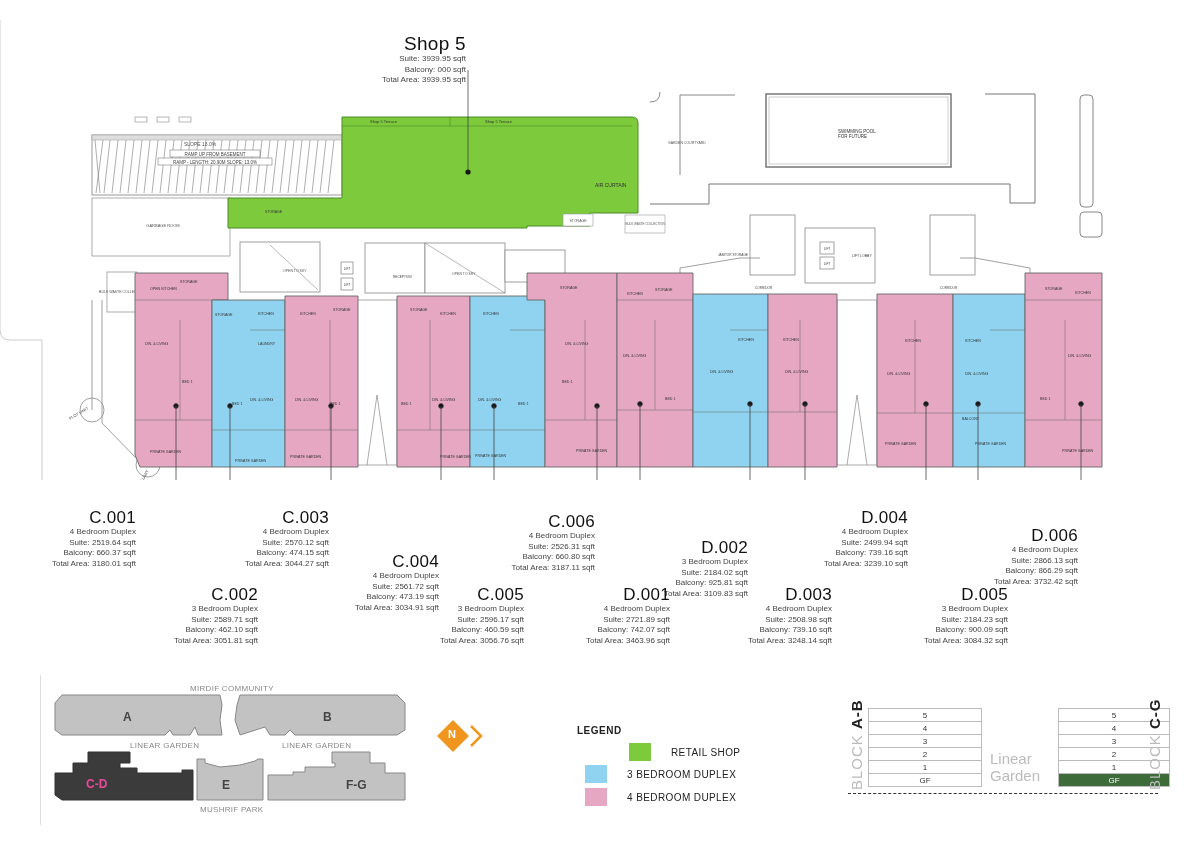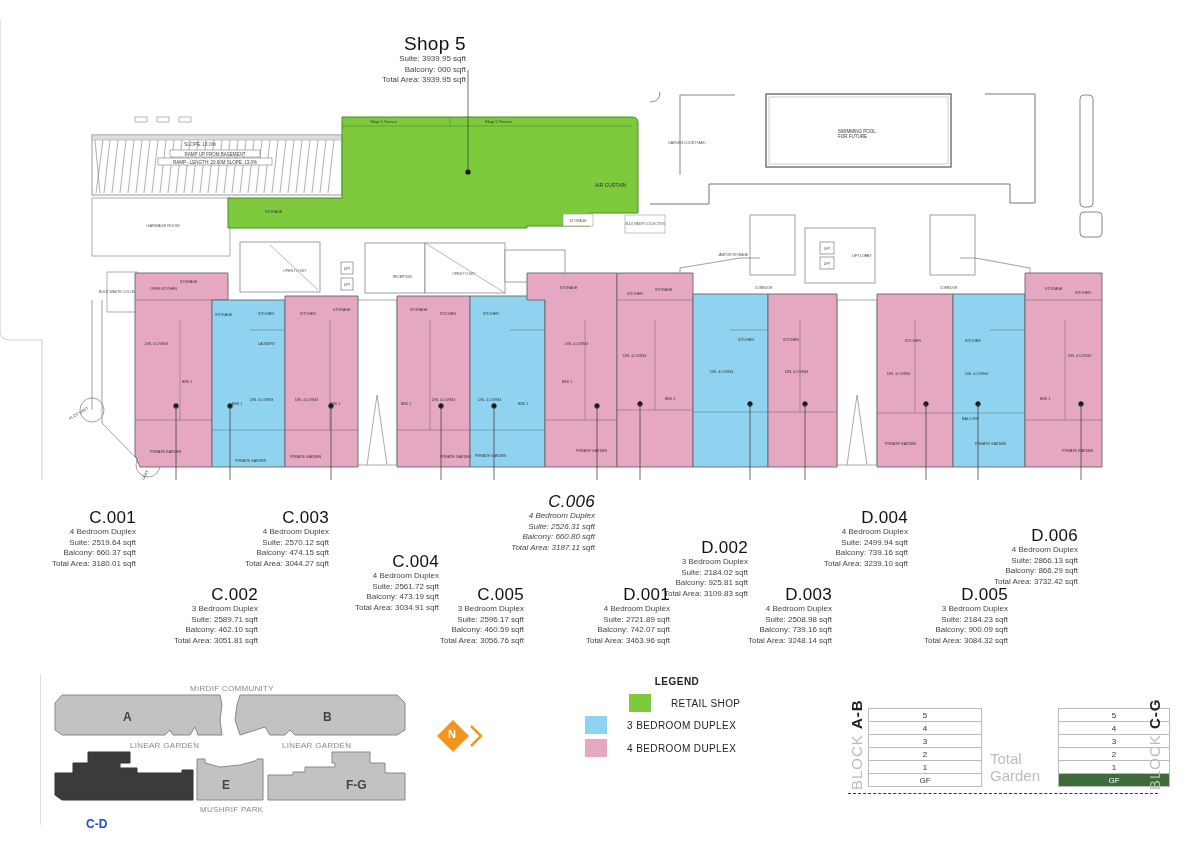--- a/index.html
+++ b/index.html
@@ -325,21 +325,21 @@
   <div class="ln">Balcony: 474.15 sqft</div>
   <div class="ln">Total Area: 3044.27 sqft</div>
 </div>
 <div class="callout" style="right:761px;top:508px;margin-top:44px;">
   <div class="uid">C.004</div>
   <div class="ln">4 Bedroom Duplex</div>
   <div class="ln">Suite: 2561.72 sqft</div>
   <div class="ln">Balcony: 473.19 sqft</div>
   <div class="ln">Total Area: 3034.91 sqft</div>
 </div>
-<div class="callout" style="right:605px;top:492px;font-style:italic;">
+<div class="callout" style="right:605px;top:512px;">
   <div class="uid">C.006</div>
   <div class="ln">4 Bedroom Duplex</div>
   <div class="ln">Suite: 2526.31 sqft</div>
   <div class="ln">Balcony: 660.80 sqft</div>
   <div class="ln">Total Area: 3187.11 sqft</div>
 </div>
 <div class="callout" style="right:452px;top:504px;margin-top:34px;">
   <div class="uid">D.002</div>
   <div class="ln">3 Bedroom Duplex</div>
   <div class="ln">Suite: 2184.02 sqft</div>
@@ -405,34 +405,34 @@
     <path d="M48,77 L90,77 L90,88 L80,88 L80,93 L97,93 L97,98 L142,98 L142,95 L153,95 L153,125 L22,125 L15,120 L15,98 L33,98 L33,88 L48,88 Z" fill="#3b3b3b" stroke="#333" stroke-width="1"></path>
     <path d="M157,84 L165,84 L165,88 L180,92 L200,90 L215,86 L218,84 L223,84 L223,125 L157,125 Z" fill="#c2c2c2" stroke="#888" stroke-width="1"></path>
     <path d="M292,77 L330,77 L330,88 L345,88 L345,98 L365,98 L365,125 L228,125 L228,100 L253,100 L253,97 L265,97 L265,92 L295,92 L295,88 L292,88 Z" fill="#c2c2c2" stroke="#888" stroke-width="1"></path>
   </svg>
   <div class="km-label" style="left:150px;top:9px;">MIRDIF COMMUNITY</div>
   <div class="km-label" style="left:90px;top:66px;">LINEAR GARDEN</div>
   <div class="km-label" style="left:242px;top:66px;">LINEAR GARDEN</div>
   <div class="km-label" style="left:160px;top:130px;">MUSHRIF PARK</div>
   <div class="km-block" style="left:83px;top:35px;">A</div>
   <div class="km-block" style="left:283px;top:35px;">B</div>
-  <div class="km-block" style="left:46px;top:102px;color:#1d4ed8;margin-top:40px;">C-D</div>
+  <div class="km-block" style="left:46px;top:102px;color:#ec4899;">C-D</div>
   <div class="km-block" style="left:182px;top:103px;">E</div>
   <div class="km-block" style="left:306px;top:103px;text-align:center;">F-G</div>
 </div>
 
 <div class="abs" style="left:436px;top:718px;width:50px;height:40px;">
   <svg width="50" height="40" viewBox="0 0 50 40">
     <polygon points="17,2 33,18 17,34 1,18" fill="#f0961e"></polygon>
     <polyline points="35,8 45,18 35,28" fill="none" stroke="#f0961e" stroke-width="2.5"></polyline>
   </svg>
   <div class="abs" style="left:12px;top:10px;font-size:11px;font-weight:bold;color:#fff;">N</div>
 </div>
 
-<div class="abs" style="left:577px;top:676px;width:200px;height:100px;text-align:center;">
+<div class="abs" style="left:577px;top:725px;width:200px;height:100px;">
   <div class="leg-title">LEGEND</div>
   <div class="leg-item" style="left:8px;top:18px;margin-left:44px;">
     <div class="leg-sw" style="background:#7dcb3c;"></div>
     <span class="leg-lbl">RETAIL SHOP</span>
   </div>
   <div class="leg-item" style="left:8px;top:40px;">
     <div class="leg-sw" style="background:#8fd3f0;"></div>
     <span class="leg-lbl">3 BEDROOM DUPLEX</span>
   </div>
   <div class="leg-item" style="left:8px;top:63px;">
@@ -461,21 +461,21 @@
         </tr>
     <tr>
           <td>1</td>
         </tr>
     <tr>
           <td>GF</td>
         </tr>
   </tbody>
     </table>
   <div class="lg-text" style="left:150px;top:50px;">
-    <div>Total</div>
+    <div>Linear</div>
     <div>Garden</div>
   </div>
   <table class="stack" style="left:218px;top:8px;">
     <tbody>
         <tr>
           <td>5</td>
         </tr>
     <tr>
           <td>4</td>
         </tr>

